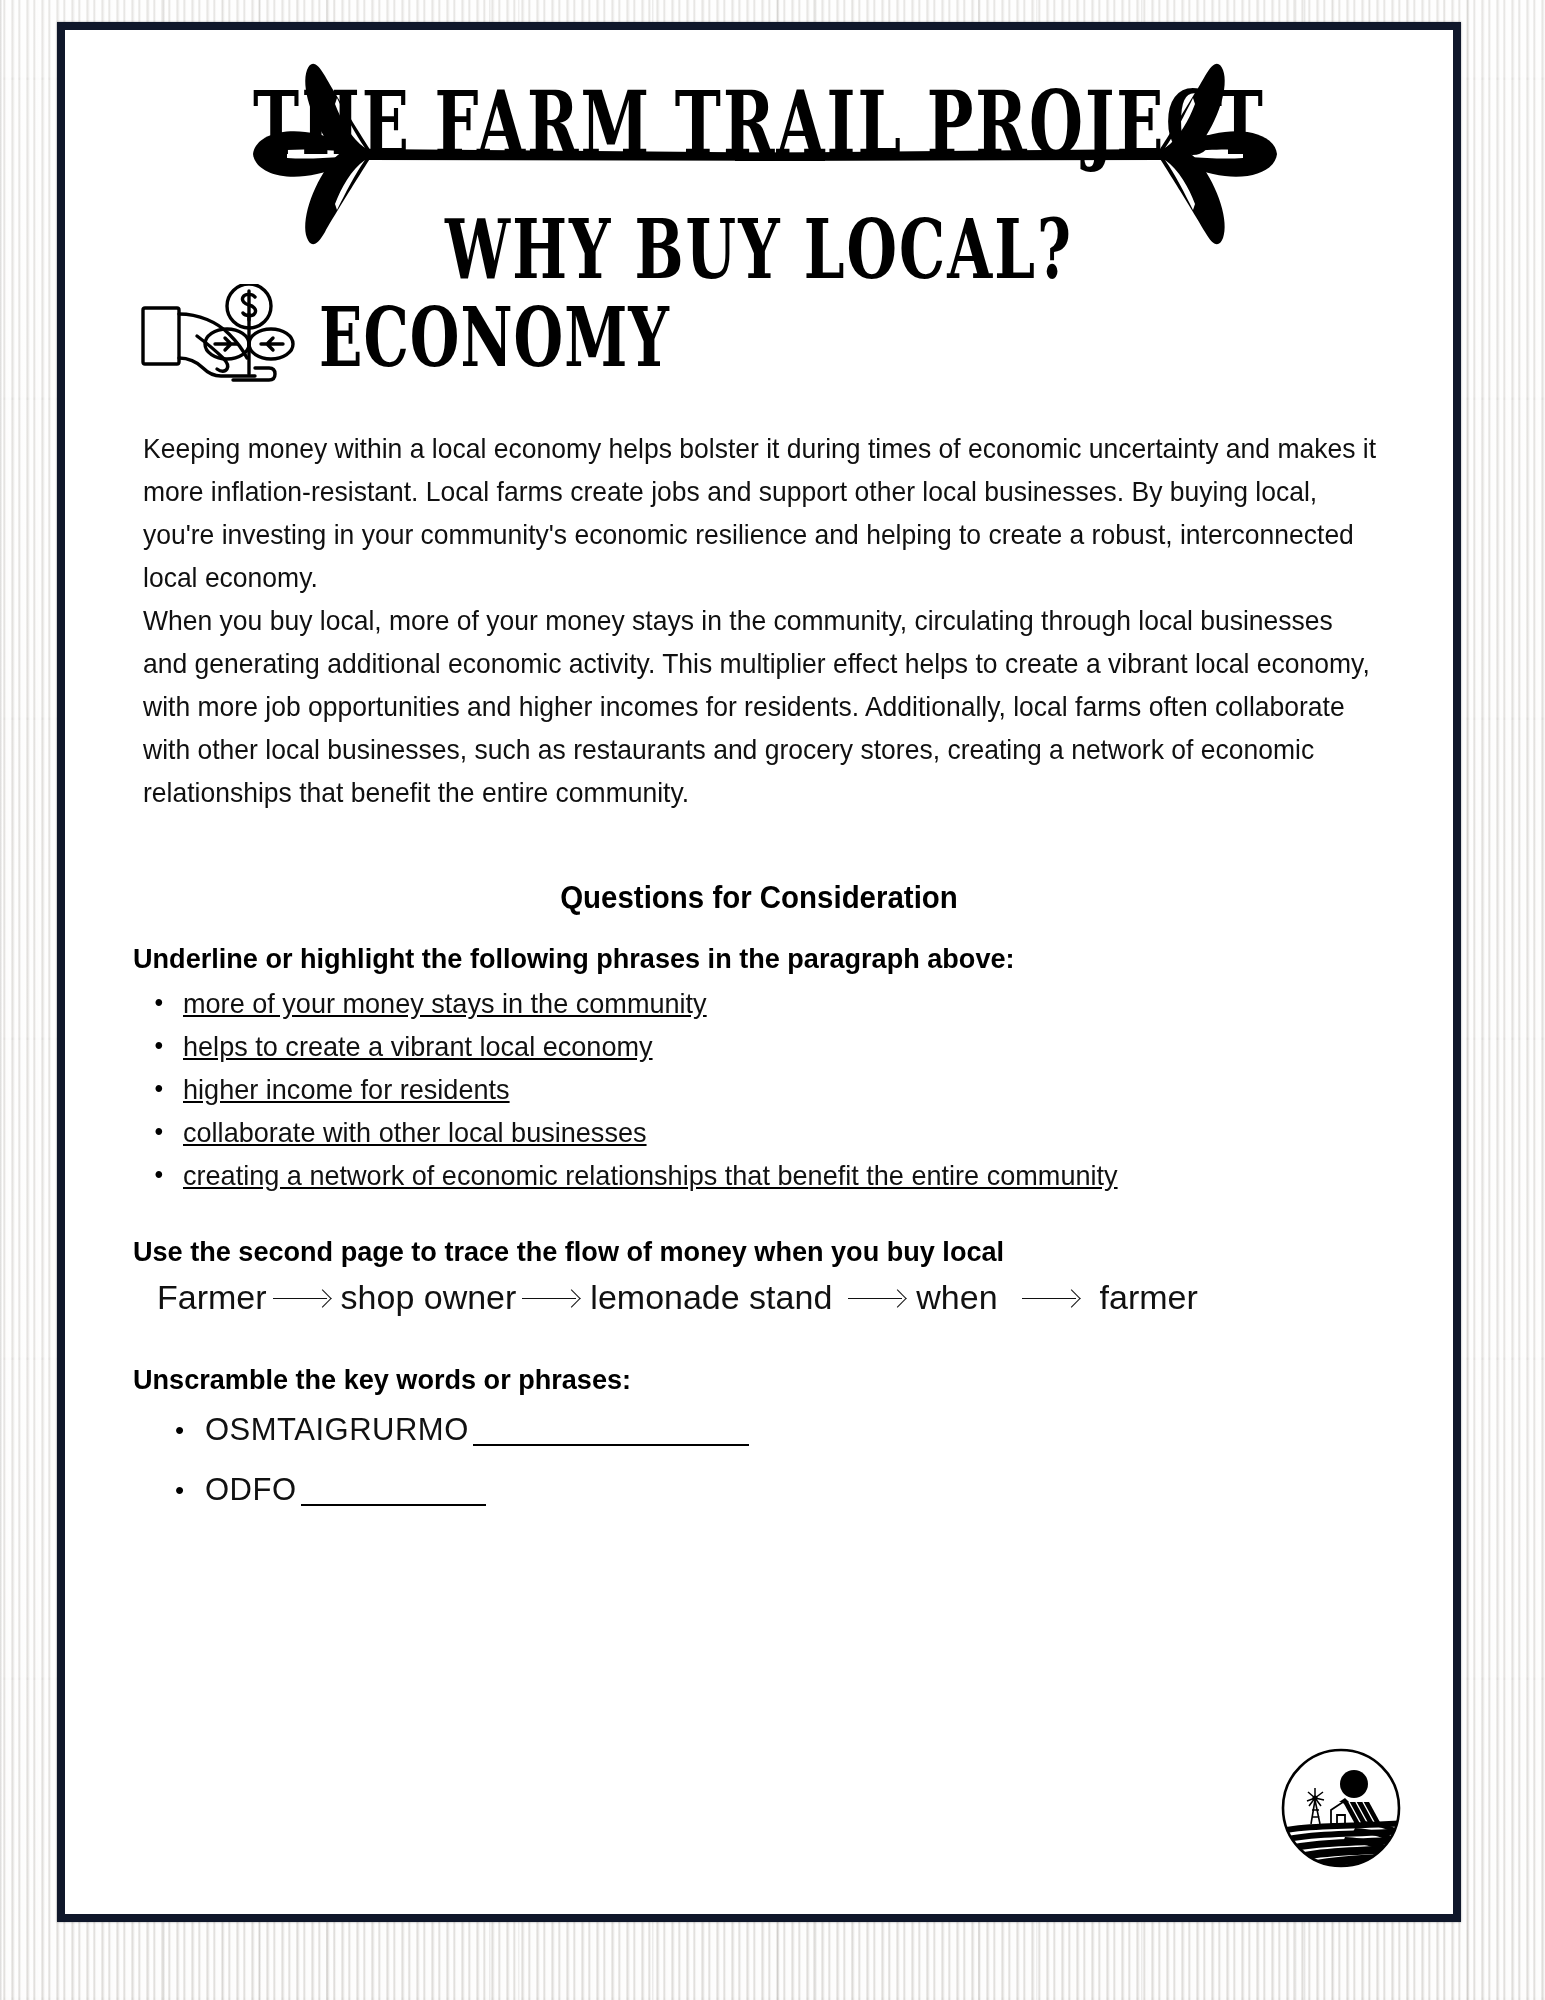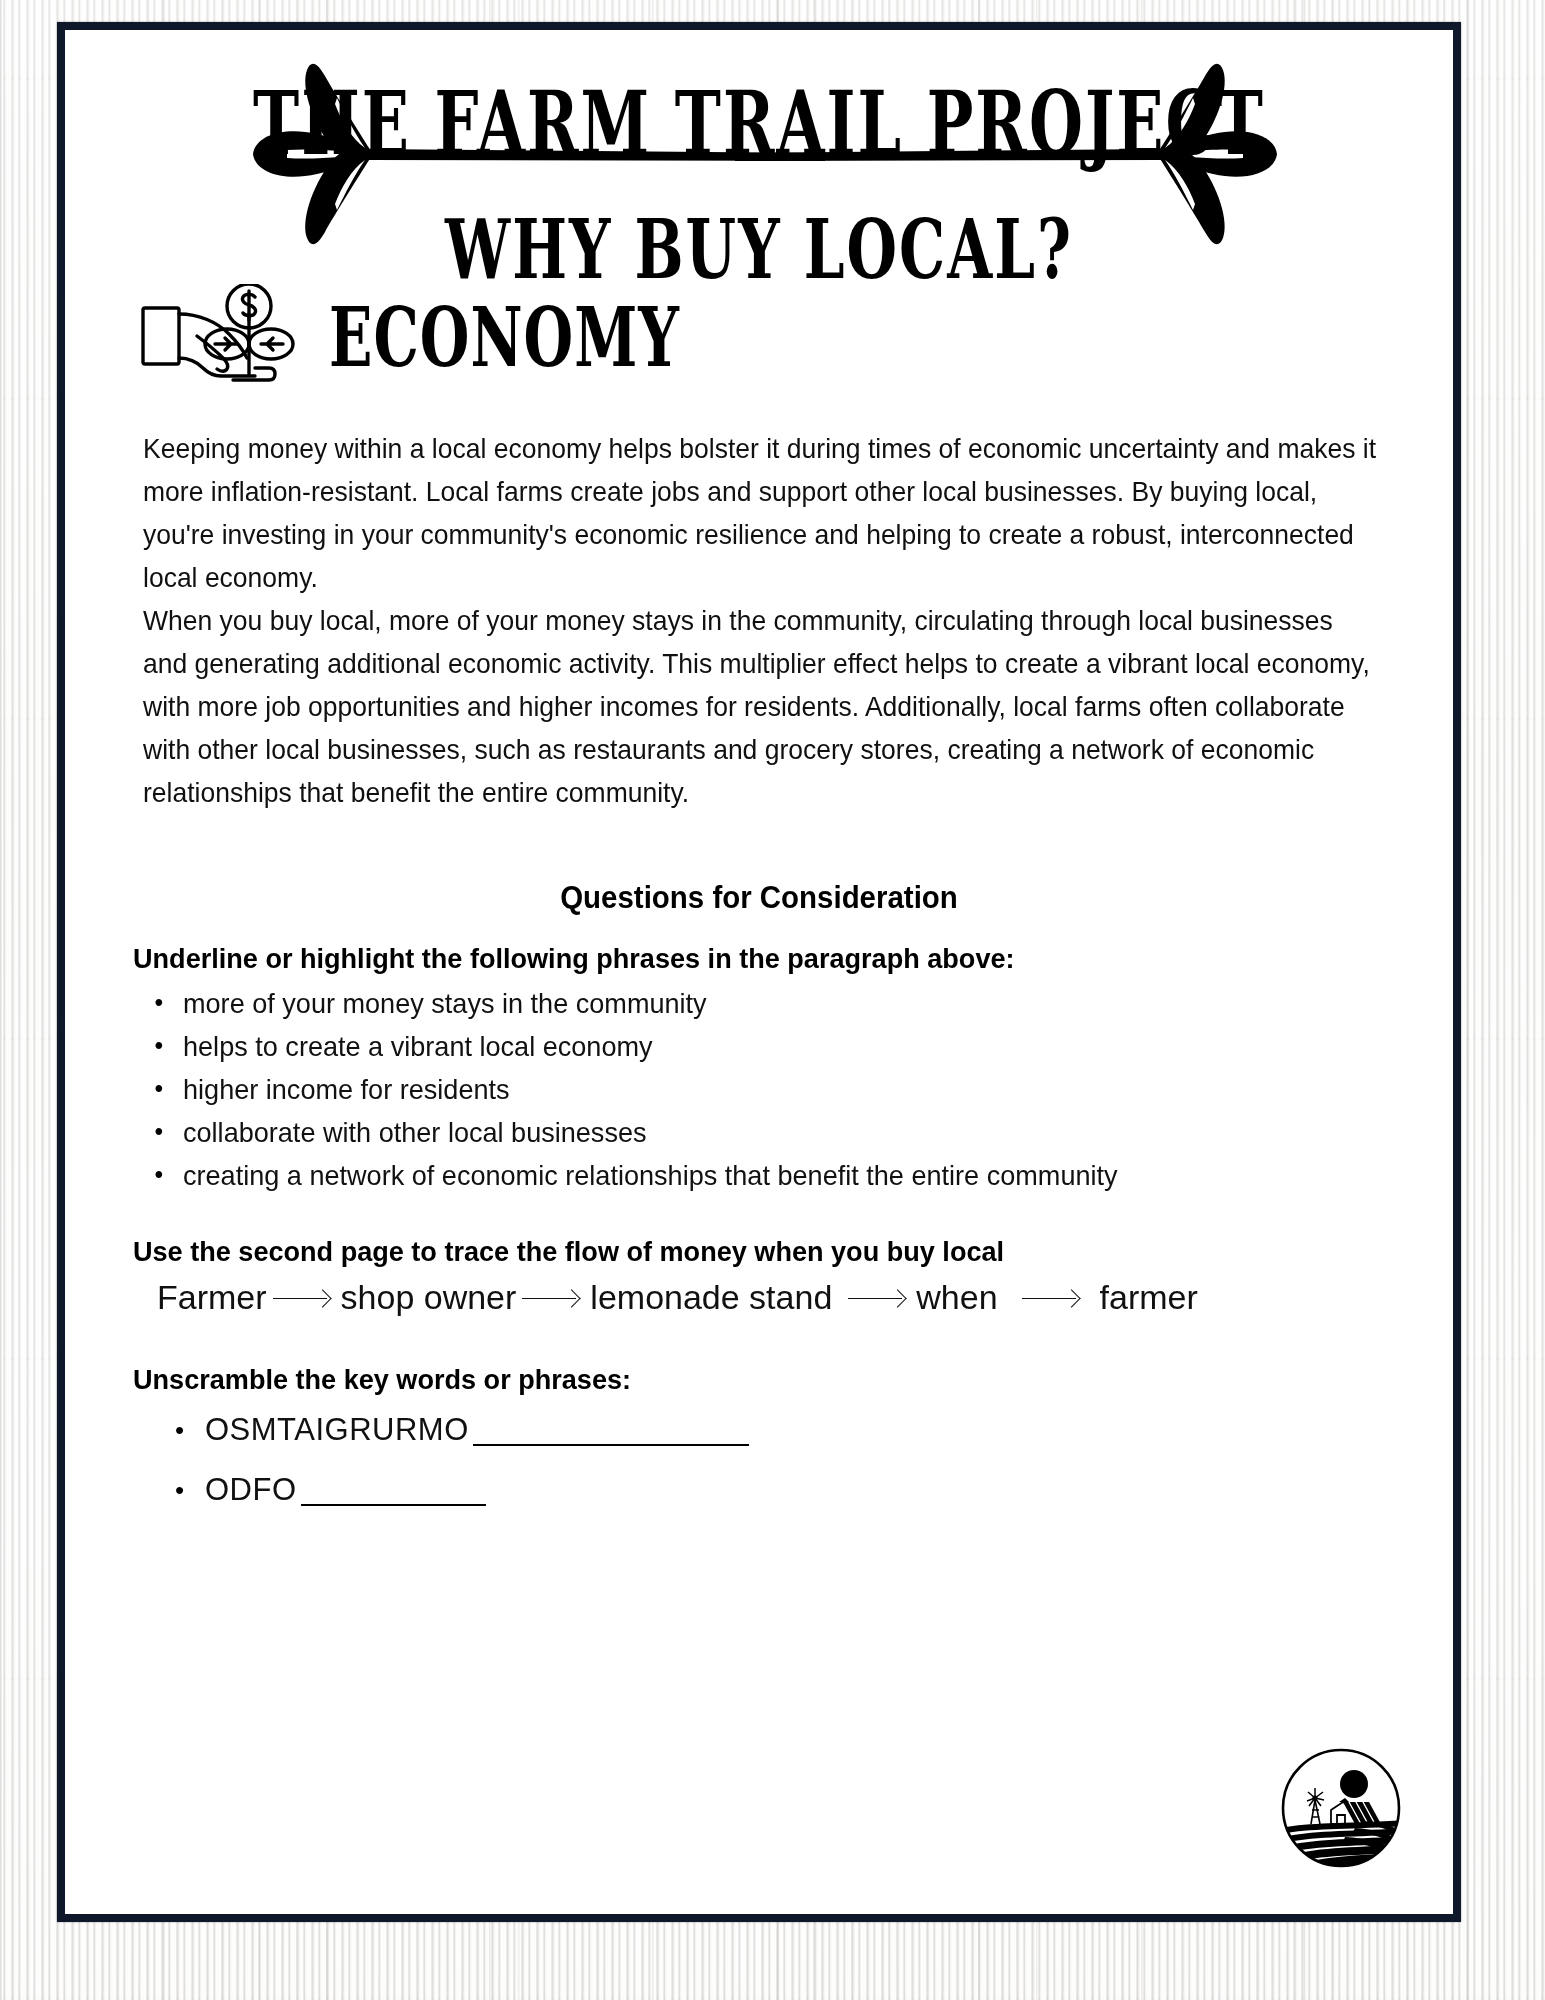--- a/index.html
+++ b/index.html
@@ -104,21 +104,21 @@
   }
   #title-bottom {
     top: 175px;
     font-size: 58px;
   }
 
   
   #section-head {
     display: flex;
     align-items: center;
-    gap: 20px;
+    gap: 10px;
     margin: 20px 0 0 72px;
     height: 110px;
     text-align: right;
   }
   #economy-icon { flex: 0 0 auto; }
   #section-title {
     font-family: "DejaVu Serif", serif;
     font-weight: 700;
     font-size: 57px;
     letter-spacing: 1px;
@@ -159,20 +159,21 @@
     font-size: 28.5px;
     color: #000;
     margin: 26px 0 0 68px;
     transform: scale(0.95,1);
     transform-origin: left center;
   }
   ul.phrase-list {
     list-style: none;
     margin: 7px 0 0 0;
     padding: 0 0 0 118px;
+    text-decoration: underline;
   }
   ul.phrase-list li {
     position: relative;
     font-family: "Liberation Sans", sans-serif;
     font-size: 28.5px;
     line-height: 43px;
     color: #111;
     transform: scale(0.95,1);
     transform-origin: left center;
   }

